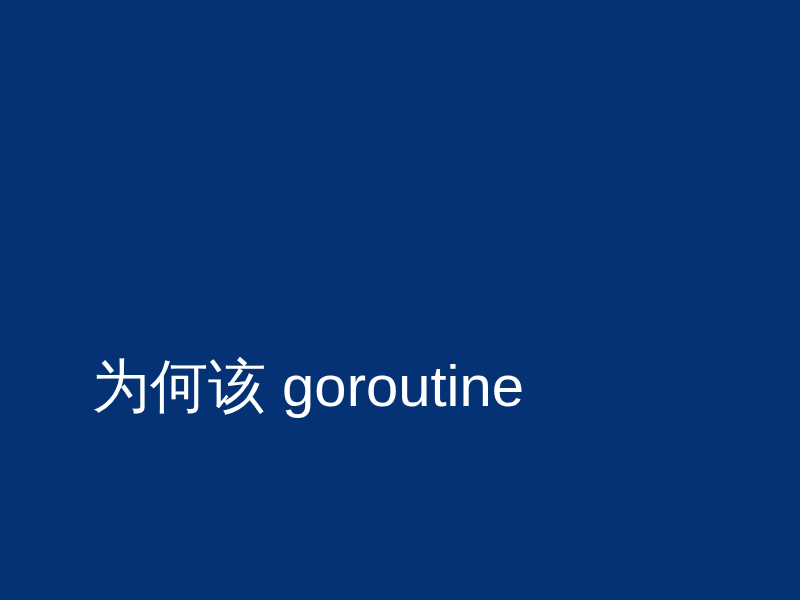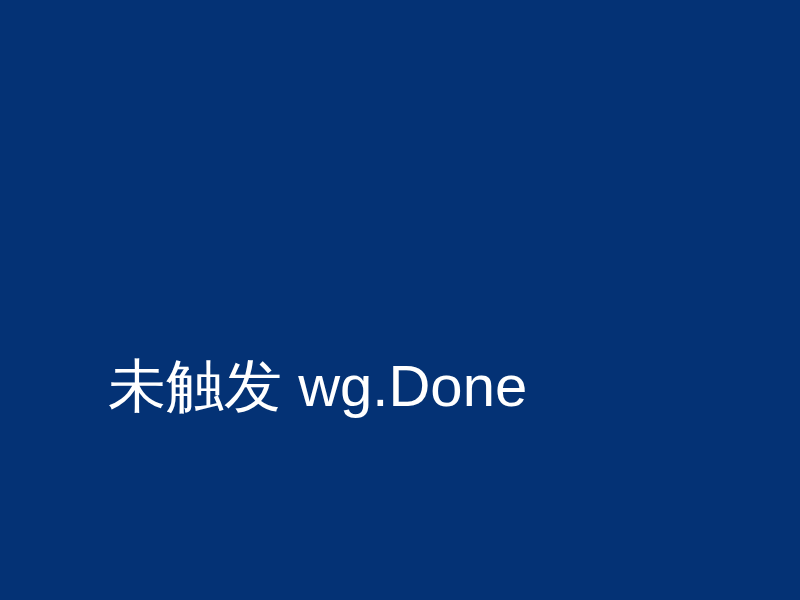--- a/index.html
+++ b/index.html
@@ -50,17 +50,18 @@
     display: block;
     white-space: pre;
   }
 </style>
 </head>
 <body>
 
 <div id="card" style="background: rgb(4, 50, 117);">
 
   <div id="headline" style="color: rgb(255, 255, 255);">
+    <span class="headline-line">为何该 goroutine</span>
     <span class="headline-line"> 未触发 wg.Done</span>
     
   </div>
 
 </div>
 
 </body></html>

